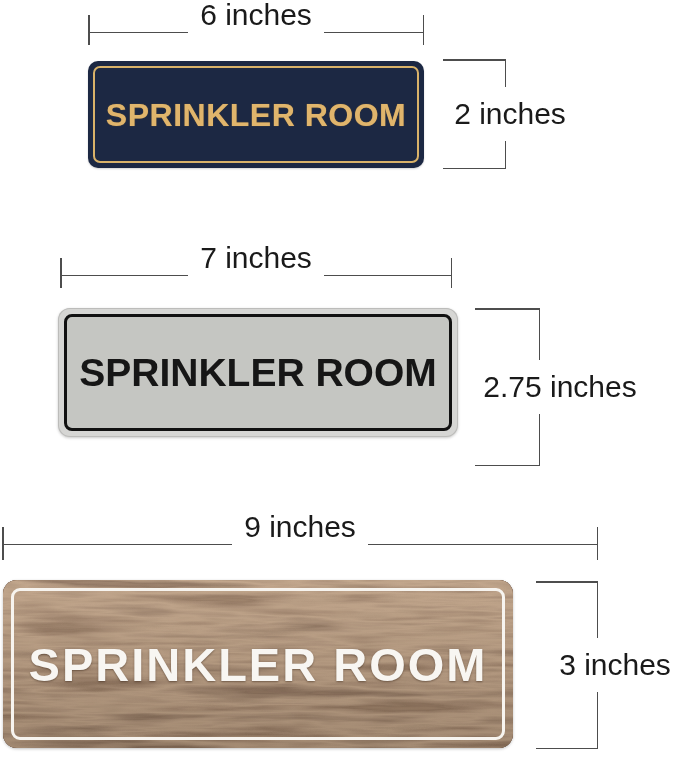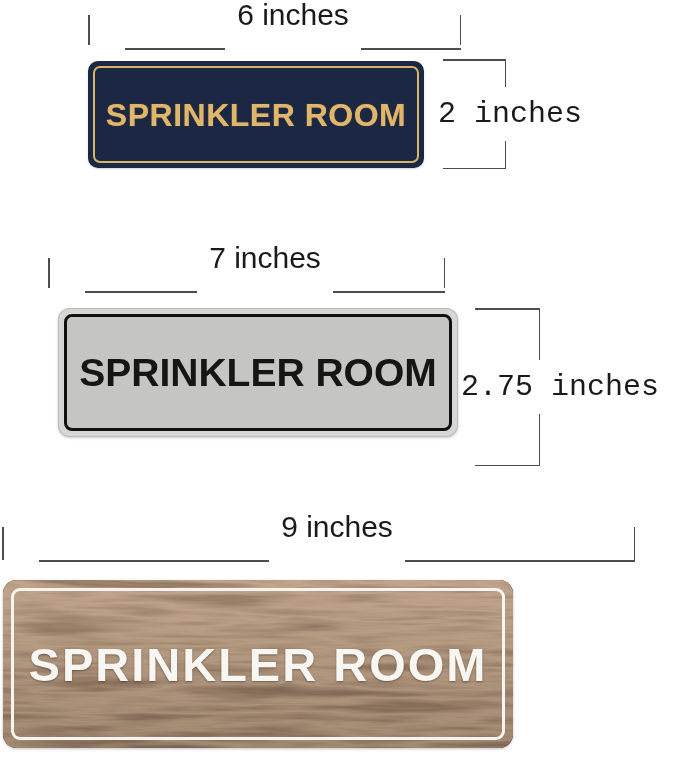--- a/index.html
+++ b/index.html
@@ -3,42 +3,42 @@
 <meta charset="utf-8">
 <style>
   html,body{margin:0;padding:0;background:#ffffff;}
   .canvas{
     position:relative;width:679px;height:757px;background:#ffffff;overflow:hidden;
     font-family:"Liberation Sans", sans-serif;
     --linecolor:#4d4d4d;
     --dimtext:#1a1a1a;
   }
   
-  .hbracket{position:absolute;display:flex;align-items:flex-end;padding-left:37px;}
+  .hbracket{position:absolute;display:flex;align-items:center;}
   .hbracket::before,.hbracket::after{
     content:"";position:absolute;top:0;width:1.5px;height:var(--tick,30px);background:var(--linecolor);
   }
   .hbracket::before{left:0}
   .hbracket::after{right:0}
   .hline{flex:1;height:1.5px;background:var(--linecolor);}
   .hlabel{
     transform:translateY(-50%);line-height:1.15;padding:0 12px;
     font-size:30px;color:var(--dimtext);white-space:nowrap;
   }
   .vbracket{position:absolute;}
   .vtick{position:absolute;left:0;width:100%;height:1.5px;background:var(--linecolor);}
   .vtick-top{top:0}
   .vtick-bottom{bottom:0}
   .vline{position:absolute;left:calc(100% - 1.5px);width:1.5px;background:var(--linecolor);}
   .vline-top{top:0;height:calc(50% - 27px);}
   .vline-bottom{bottom:0;height:calc(50% - 27px);}
   .vlabel{
     position:absolute;left:100%;top:50%;
     transform:translate(calc(-50% + var(--shift,0px)),-50%);
-    font-size:30px;color:var(--dimtext);white-space:nowrap;line-height:1.15;font-family:Liberation Mono, monospace;
+    font-size:30px;color:var(--dimtext);white-space:nowrap;line-height:1.15;
   }
   
   .sign{position:absolute;}
   .sign-text{
     position:absolute;inset:0;display:flex;align-items:center;justify-content:center;
     font-weight:bold;white-space:nowrap;line-height:1;
   }
   
   .sign-navy{background:#1c2843;border-radius:10px;box-shadow:0 1px 2px rgba(0,0,0,0.18);}
   .sign-navy .sign-inner{position:absolute;inset:5px;border:2px solid #d9b269;border-radius:7px;}
@@ -74,21 +74,21 @@
   </div>
 
   <div class="vbracket" style="left:443px;top:59px;width:63px;height:110px;--shift:4px">
     <div class="vtick vtick-top"></div>
     <div class="vtick vtick-bottom"></div>
     <div class="vline vline-top"></div>
     <div class="vline vline-bottom"></div>
     <div class="vlabel">2 inches</div>
   </div>
 
-  <div class="hbracket" style="left:48px;top:258px;width:360px;--tick:30px">
+  <div class="hbracket" style="left:60px;top:258px;width:392px;--tick:30px">
     <div class="hline"></div>
     <div class="hlabel">7 inches</div>
     <div class="hline"></div>
   </div>
 
   <div class="sign sign-silver" style="left:58px;top:308px;width:400px;height:129px">
     <div class="sign-inner"></div>
     <div class="sign-text">SPRINKLER ROOM</div>
   </div>
 
@@ -120,14 +120,21 @@
         </filter>
       </defs>
       <rect x="0" y="0" width="510" height="168" fill="#54392a"></rect>
       <rect x="0" y="0" width="510" height="168" filter="url(#woodgrain)"></rect>
     </svg>
     <div class="wood-overlay"></div>
     <div class="sign-inner"></div>
     <div class="sign-text">SPRINKLER ROOM</div>
   </div>
 
+  <div class="vbracket" style="left:536px;top:581px;width:62px;height:168px;--shift:17px">
+    <div class="vtick vtick-top"></div>
+    <div class="vtick vtick-bottom"></div>
+    <div class="vline vline-top"></div>
+    <div class="vline vline-bottom"></div>
+    <div class="vlabel">3 inches</div>
+  </div>
 
 </div>
 
 </body></html>

